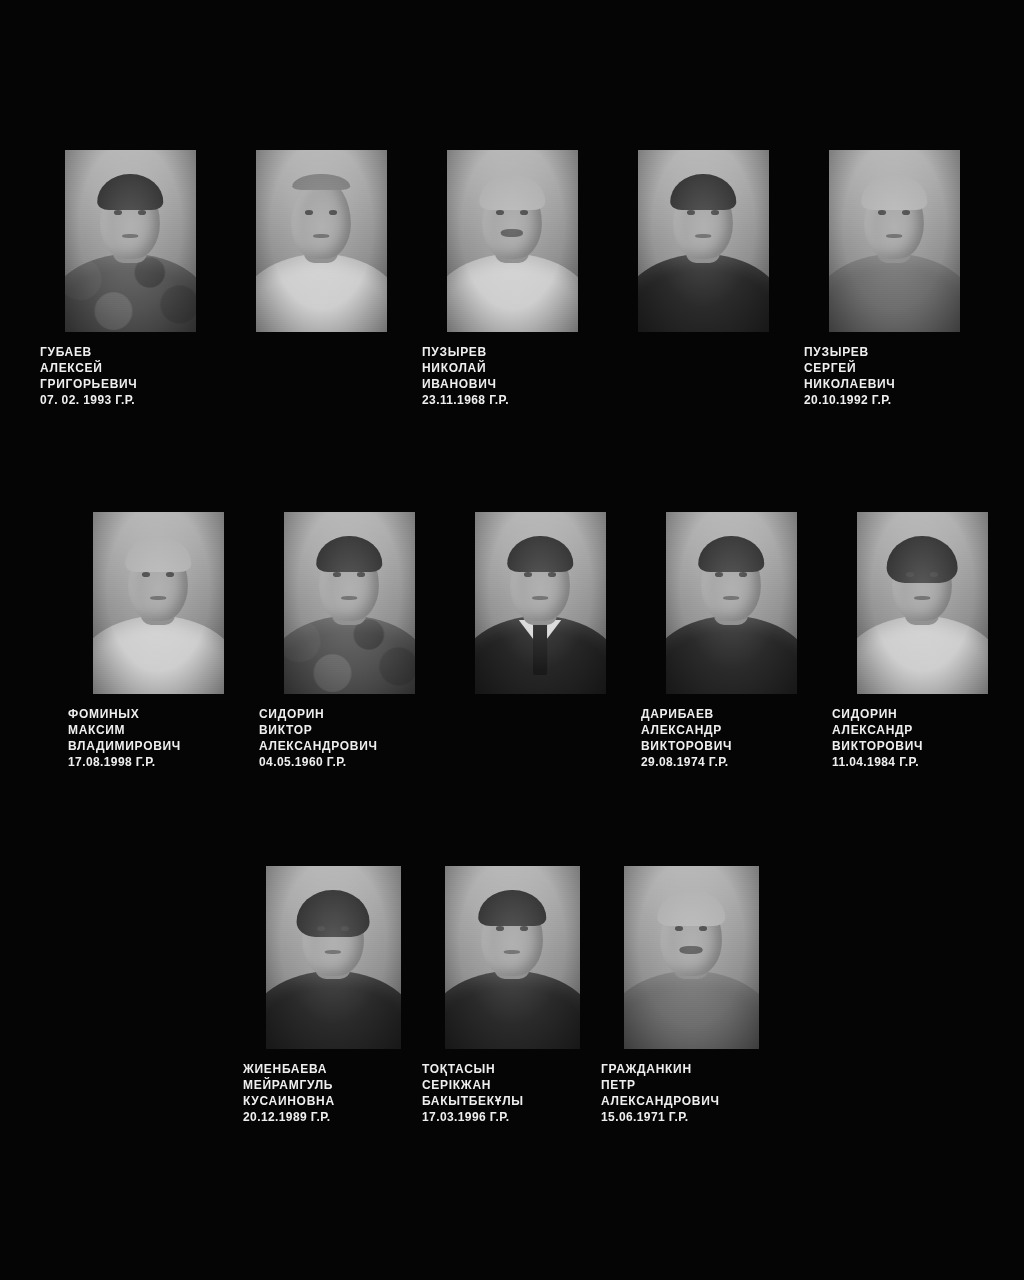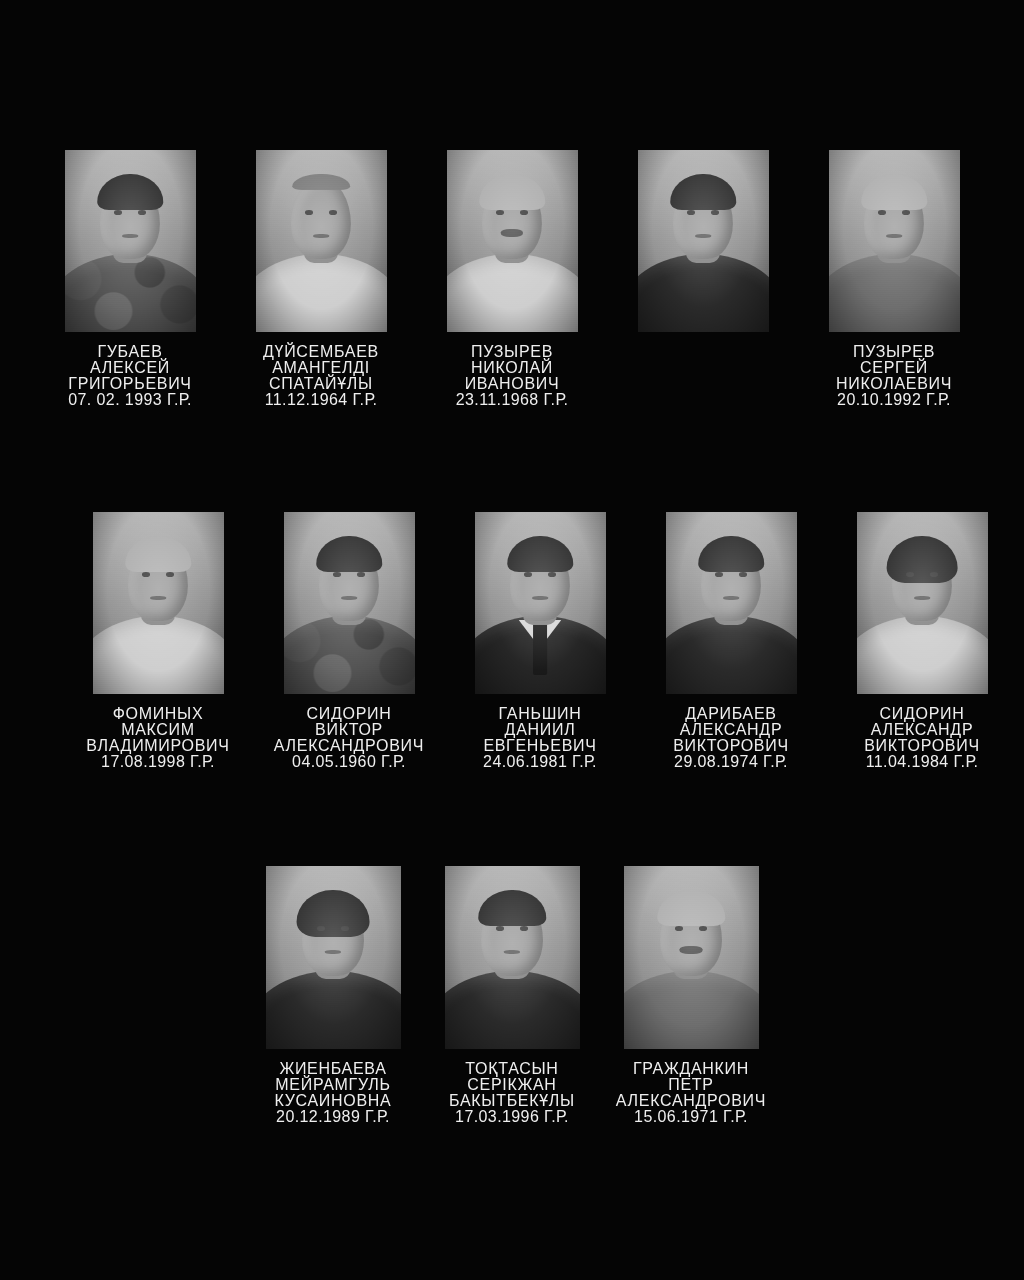--- a/index.html
+++ b/index.html
@@ -175,26 +175,26 @@
     clip-path: polygon(50% 100%, 0 0, 100% 0);
   }
   .hair-bald .fig .hair { height: 9%; width: 44%; background: #857a6e; }
   .hair-light .fig .hair { background: #b6ada2; }
   .hair-dark .fig .hair { background: #2f2b27; }
   .hair-long .fig .hair { height: 26%; width: 54%; border-radius: 50% 50% 26% 26% / 68% 68% 32% 32%; }
   .mustache .fig .mouth { height: 4.5%; width: 17%; background: #4a443e; top: 43.5%; }
 
   .caption {
     margin-top: 12px;
-    text-align: center;
+    text-align: left;
     color: #efefef;
-    font-size: 16px;
+    font-size: 12px;
     line-height: 16px;
     letter-spacing: 0.7px;
-    font-weight: normal;
+    font-weight: bold;
     text-transform: uppercase;
     width: 180px;
   }
   .caption .dob {
     letter-spacing: 0.4px;
   }
 </style>
 </head>
 <body>
 
@@ -233,26 +233,20 @@
             <div class="neck"></div>
             <div class="head"></div>
             <div class="hair"></div>
             <div class="eyeL"></div>
             <div class="eyeR"></div>
             <div class="mouth"></div>
           </div>
         <div class="vign"></div>
           <div class="grain"></div>
       </div>
-      <div class="caption">
-        <div>ДҮЙСЕМБАЕВ</div>
-        <div>АМАНГЕЛДІ</div>
-        <div>СПАТАЙҰЛЫ</div>
-        <div class="dob">11.12.1964 Г.Р.</div>
-      </div>
     </div>
 
     <div class="cell">
       <div class="portrait v-light hair-light mustache">
         <div class="bg"></div>
         <div class="fig">
             <div class="body"></div>
             <div class="neck"></div>
             <div class="head"></div>
             <div class="hair"></div>
@@ -369,26 +363,20 @@
             <div class="neck"></div>
             <div class="head"></div>
             <div class="hair"></div>
             <div class="eyeL"></div>
             <div class="eyeR"></div>
             <div class="mouth"></div>
           </div>
         <div class="vign"></div>
           <div class="grain"></div>
       </div>
-      <div class="caption">
-        <div>ГАНЬШИН</div>
-        <div>ДАНИИЛ</div>
-        <div>ЕВГЕНЬЕВИЧ</div>
-        <div class="dob">24.06.1981 Г.Р.</div>
-      </div>
     </div>
 
     <div class="cell">
       <div class="portrait v-dark hair-dark">
         <div class="bg"></div>
         <div class="fig">
             <div class="body"></div>
             <div class="neck"></div>
             <div class="head"></div>
             <div class="hair"></div>

